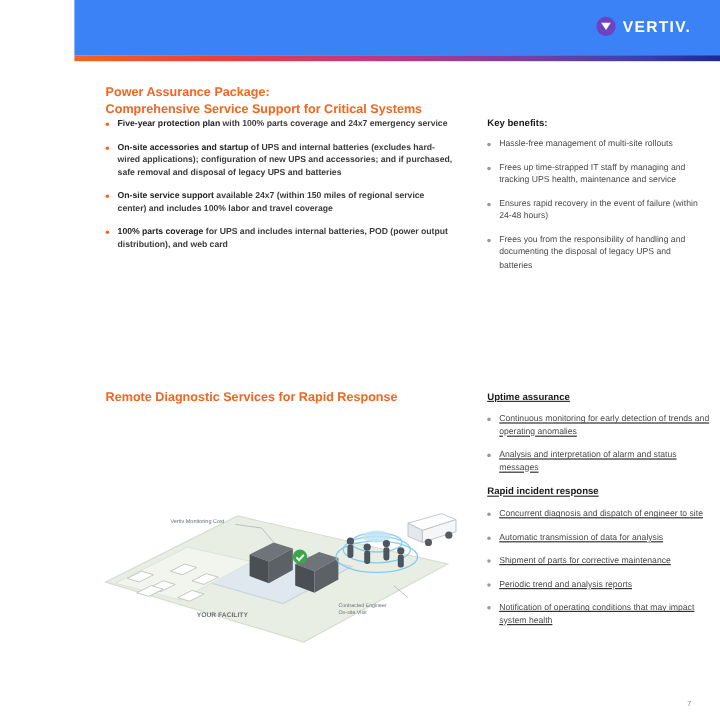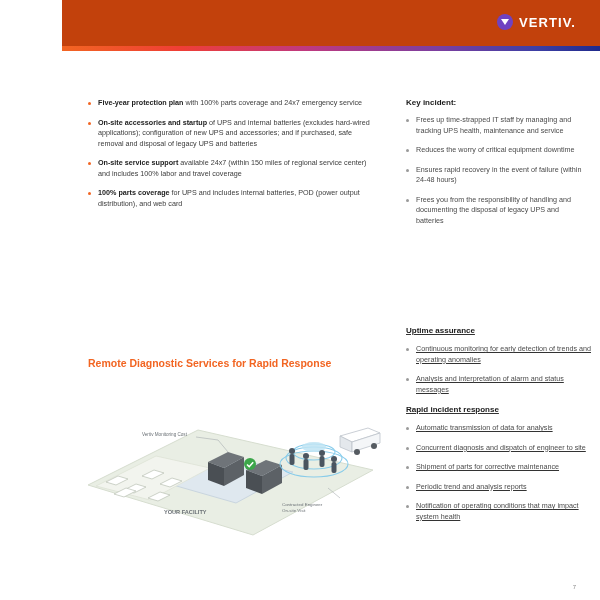--- a/index.html
+++ b/index.html
@@ -21,21 +21,21 @@
     height: 600px;
     background: #ffffff;
   }
   
   .header-band {
     position: absolute;
     top: 0;
     left: 62px;
     width: 538px;
     height: 46px;
-    background: #c2410c;
+    background: #3b82f6;
   }
   .logo-wrap {
     position: absolute;
     right: 24px;
     top: 14px;
     display: flex;
     align-items: center;
     gap: 6px;
   }
   .logo-mark {
@@ -83,20 +83,21 @@
     color: #f26522;
     font-size: 10.5px;
     font-weight: bold;
     line-height: 14px;
   }
   .bullets-left {
     position: absolute;
     left: 88px;
     top: 98px;
     width: 290px;
+    font-weight: bold;
   }
   .bullet {
     position: relative;
     padding-left: 10px;
     margin-bottom: 9px;
     font-size: 7.2px;
     line-height: 10.5px;
     color: #3b3b3b;
   }
   .bullet::before {
@@ -143,21 +144,20 @@
   }
 
   
   .sec2-title {
     position: absolute;
     left: 88px;
     top: 325px;
     color: #f26522;
     font-size: 10.5px;
     font-weight: bold;
-    margin-top: 32px;
   }
   .illus {
     position: absolute;
     left: 78px;
     top: 390px;
     width: 310px;
     height: 150px;
   }
   .right-col {
     position: absolute;
@@ -189,40 +189,44 @@
 <div class="page">
 
   <div class="header-band">
     <div class="logo-wrap">
       <span class="logo-mark"></span>
       <span class="logo-text">VERTIV.</span>
     </div>
   </div>
   <div class="grad-bar"></div>
 
+  <div class="sec1-title">
+    <div class="l1">Power Assurance Package:</div>
+    <div class="l2">Comprehensive Service Support for Critical Systems</div>
+  </div>
 
   <div class="bullets-left">
     <div class="bullet">
       <b>Five-year protection plan</b><span> with 100% parts coverage and 24x7 emergency service</span>
     </div>
     <div class="bullet">
       <b>On-site accessories and startup</b><span> of UPS and internal batteries (excludes hard-wired applications); configuration of new UPS and accessories; and if purchased, safe removal and disposal of legacy UPS and batteries</span>
     </div>
     <div class="bullet">
       <b>On-site service support</b><span> available 24x7 (within 150 miles of regional service center) and includes 100% labor and travel coverage</span>
     </div>
     <div class="bullet">
       <b>100% parts coverage</b><span> for UPS and includes internal batteries, POD (power output distribution), and web card</span>
     </div>
   </div>
 
   <div class="benefits">
-    <div class="benefits-head">Key incident:</div>
+    <div class="benefits-head">Key benefits:</div>
+    <div class="bullet-gray">Hassle-free management of multi-site rollouts</div>
     <div class="bullet-gray">Frees up time-strapped IT staff by managing and tracking UPS health, maintenance and service</div>
-    <div class="bullet-gray">Reduces the worry of critical equipment downtime</div>
     <div class="bullet-gray">Ensures rapid recovery in the event of failure (within 24-48 hours)</div>
     <div class="bullet-gray">Frees you from the responsibility of handling and documenting the disposal of legacy UPS and batteries</div>
   </div>
 
   <div class="sec2-title">Remote Diagnostic Services for Rapid Response</div>
 
   <div class="illus">
     <svg width="310" height="150" viewBox="0 0 310 150" xmlns="http://www.w3.org/2000/svg">
 
       <polygon points="10,95 120,40 295,80 175,145" fill="#e9eee4" stroke="#d6ddcf" stroke-width="1"></polygon>
@@ -287,22 +291,22 @@
       <text x="204" y="122" font-family="Liberation Sans, sans-serif" font-size="4.4" fill="#6b7176">On-site Visit</text>
     </svg>
   </div>
 
   <div class="right-col">
     <div class="rc-head">Uptime assurance</div>
     <div class="bullet-gray">Continuous monitoring for early detection of trends and operating anomalies</div>
     <div class="bullet-gray">Analysis and interpretation of alarm and status messages</div>
 
     <div class="rc-head spaced">Rapid incident response</div>
+    <div class="bullet-gray">Concurrent diagnosis and dispatch of engineer to site</div>
     <div class="bullet-gray">Automatic transmission of data for analysis</div>
-    <div class="bullet-gray">Concurrent diagnosis and dispatch of engineer to site</div>
     <div class="bullet-gray">Shipment of parts for corrective maintenance</div>
 
     <div class="bullet-gray">Periodic trend and analysis reports</div>
     <div class="bullet-gray">Notification of operating conditions that may impact system health</div>
   </div>
 
   <div class="page-num">7</div>
 </div>
 
 </body></html>

